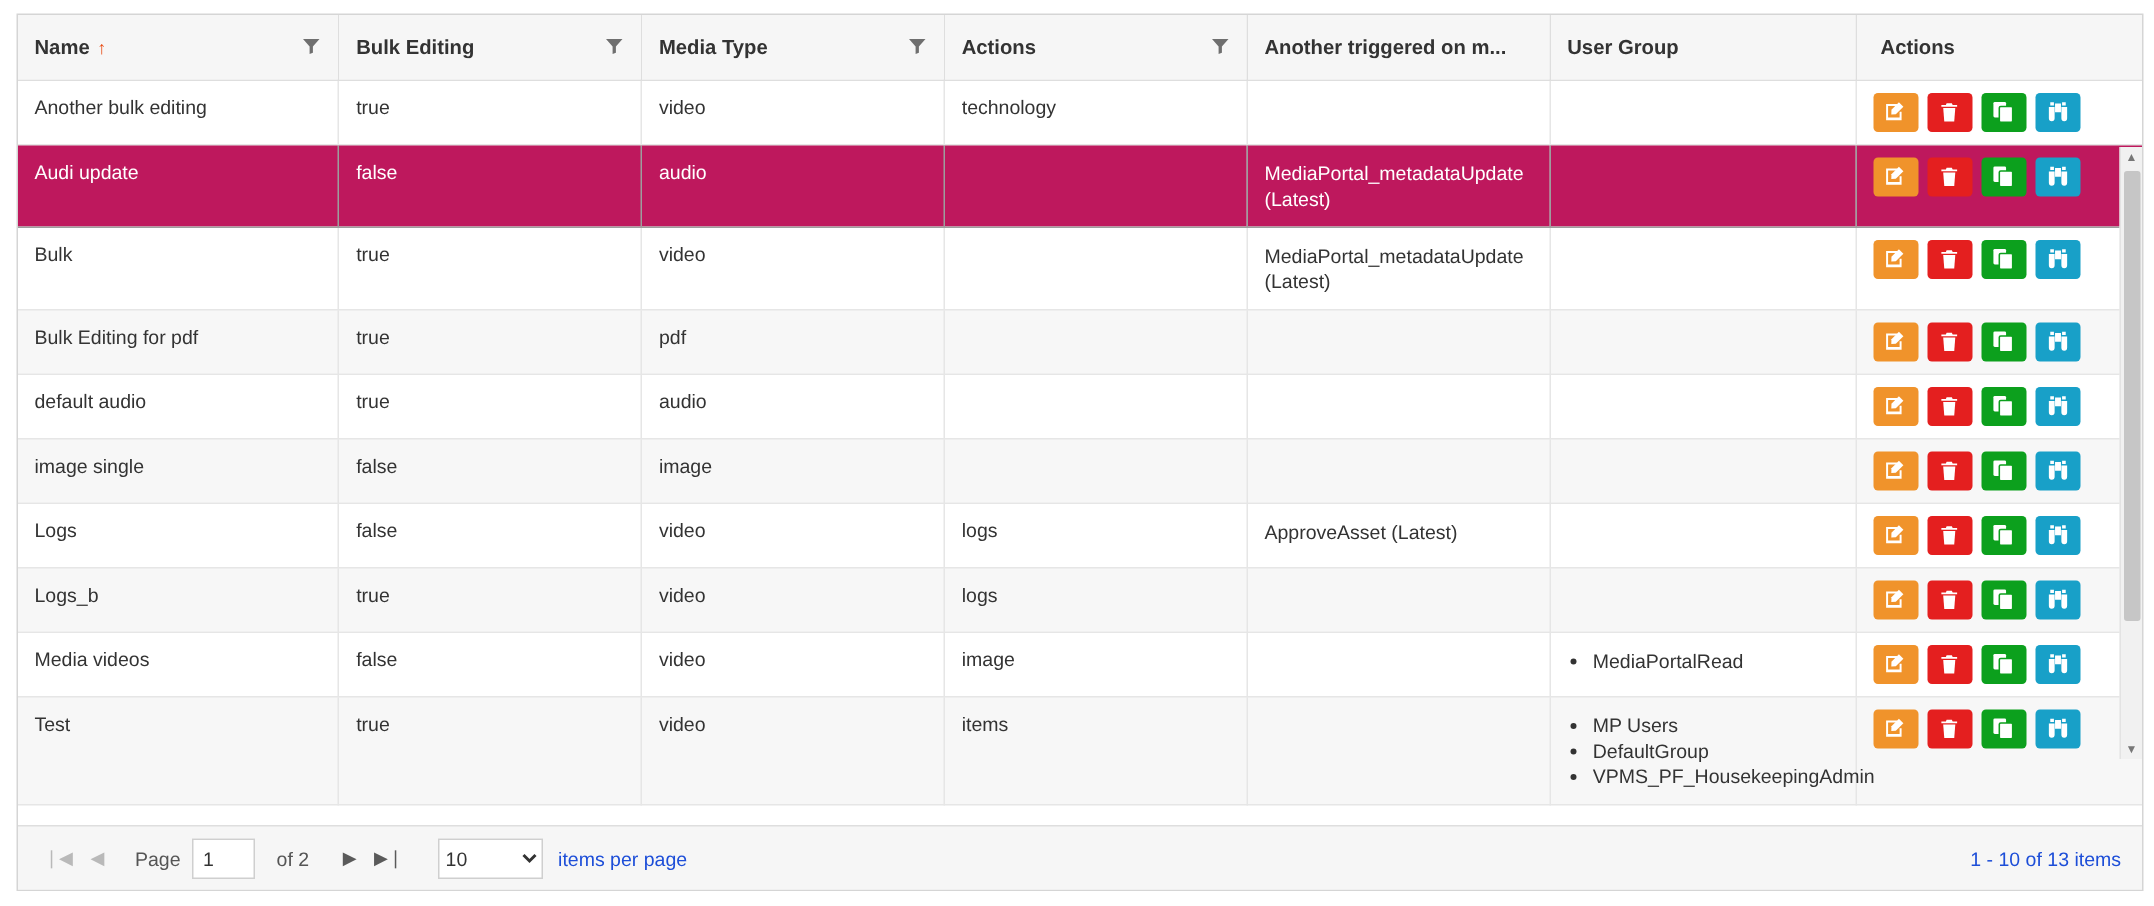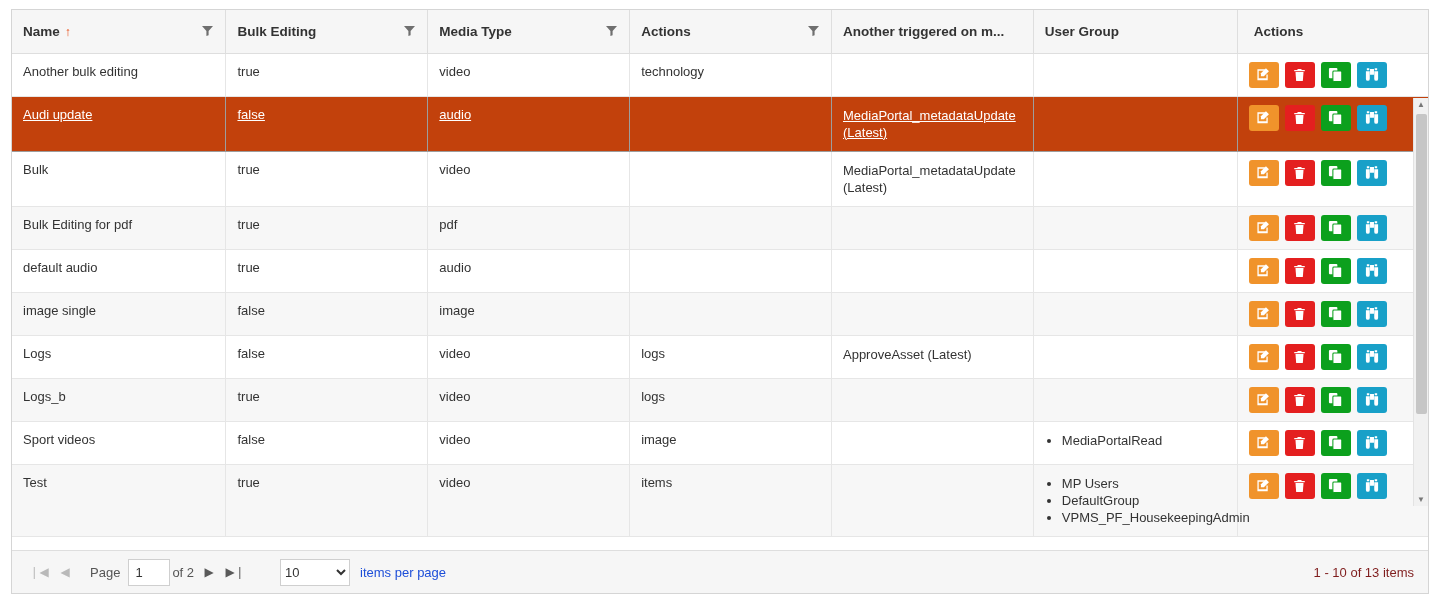--- a/index.html
+++ b/index.html
@@ -73,25 +73,24 @@
     border-bottom: 1px solid #e6e6e6;
     font-size: 13px;
     color: #333;
     padding: 10px 11px;
     vertical-align: top;
     background: transparent;
   }
   table.grid td:last-child { border-right: none; }
   tr.alt td { background: #f7f7f7; }
   tr.selected td {
-    background: #c2410c;
+    background: #be185d;
     color: #ffffff;
     border-right-color: #9d9d9d;
     border-bottom-color: #9d9d9d;
-    text-decoration: underline;
   }
   .cell-name { padding-top: 11px; }
   .cell-mid { padding-top: 14px; }
   .wf-line { line-height: 17px; }
   ul.ug {
     margin: 0;
     padding-left: 17px;
     list-style: disc;
   }
   ul.ug li { line-height: 17px; margin: 0; }
@@ -145,33 +144,33 @@
   .pg-label { margin: 0 8px 0 12px; }
   .pg-input {
     width: 42px; height: 27px;
     border: 1px solid #cfcfcf;
     background: #fff;
     font-size: 13px;
     padding: 2px 6px;
     color: #333;
     font-family: "Liberation Sans", sans-serif;
   }
-  .pg-of { margin: 0 2px; }
+  .pg-of { margin: 0 14px; }
   .pg-select {
     height: 27px;
     width: 70px;
-    margin-left: 32px;
+    margin-left: 20px;
     border: 1px solid #cfcfcf;
     background: #fff;
     font-size: 13px;
     color: #333;
     font-family: "Liberation Sans", sans-serif;
   }
   .pg-ipp { margin-left: 10px; color: #1d4ed8; }
-  .pg-count { margin-left: auto; color: #7f1d1d; }
+  .pg-count { margin-left: auto; color: #1d4ed8; }
 
   
   .vscroll {
     position: absolute;
     top: 44px;
     right: 0;
     width: 15px;
     bottom: 44px;
     background: #f1f1f1;
     border-left: 1px solid #e3e3e3;
@@ -596,21 +595,21 @@
                 </span><span class="act act-view">
                   <span>
                     <svg width="16" height="15" viewBox="0 0 17 16">
                       <path d="M2 4.6h4.1v8.1A2.05 2.05 0 0 1 2 12.7zM10.9 4.6H15v8.1a2.05 2.05 0 0 1-4.1 0zM6.4 2.2h4.2v6.1H6.4z" fill="#fff"></path>
                       <path d="M3 1.2h2.6v2.3H3zM11.4 1.2H14v2.3h-2.6z" fill="#fff"></path>
                     </svg>
                   </span>
                 </span></td>
             </tr>
             <tr class="">
-              <td class="cell-name"><span>Sport videos</span></td>
+              <td class="cell-name"><span>Media videos</span></td>
               <td class="cell-mid"><span>false</span></td>
               <td class="cell-mid"><span>video</span></td>
               <td class="cell-mid"><span>image</span></td>
               <td class="cell-mid"></td>
               <td class="cell-mid">
                 <ul class="ug">
                   <li>MediaPortalRead</li>
                 </ul>
               </td>
               <td class="actions-cell"><span class="act act-edit">

